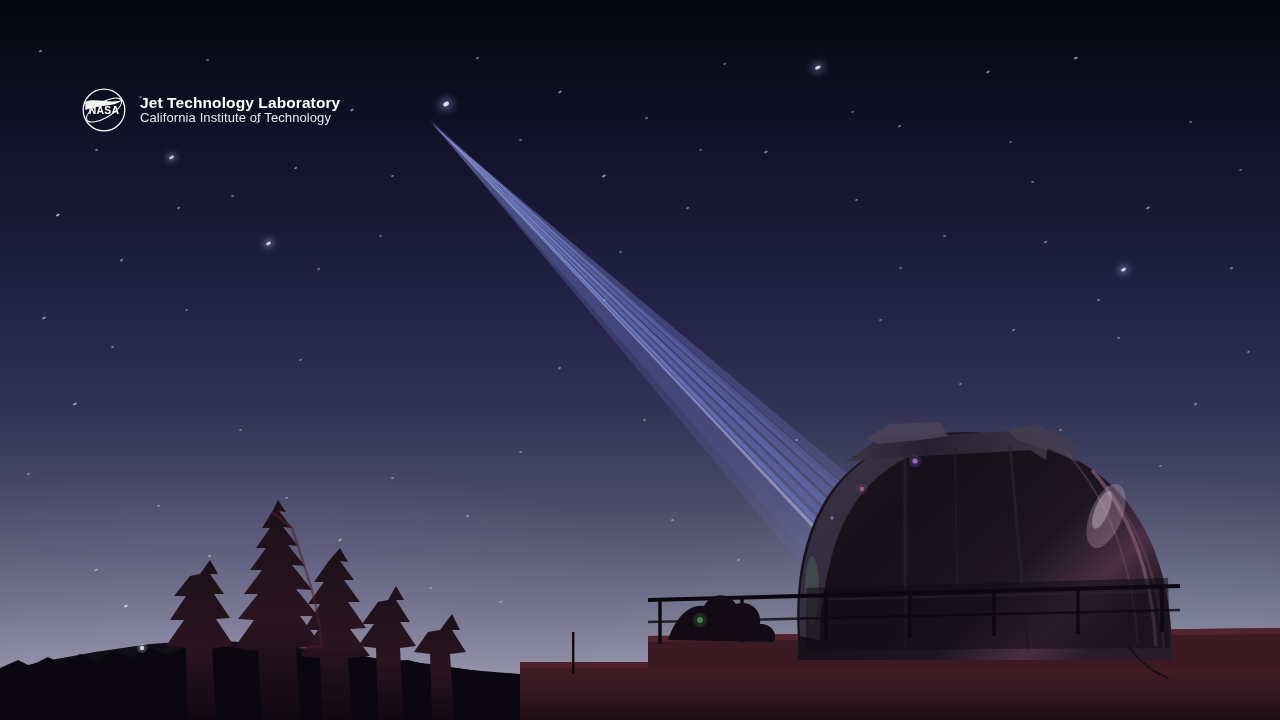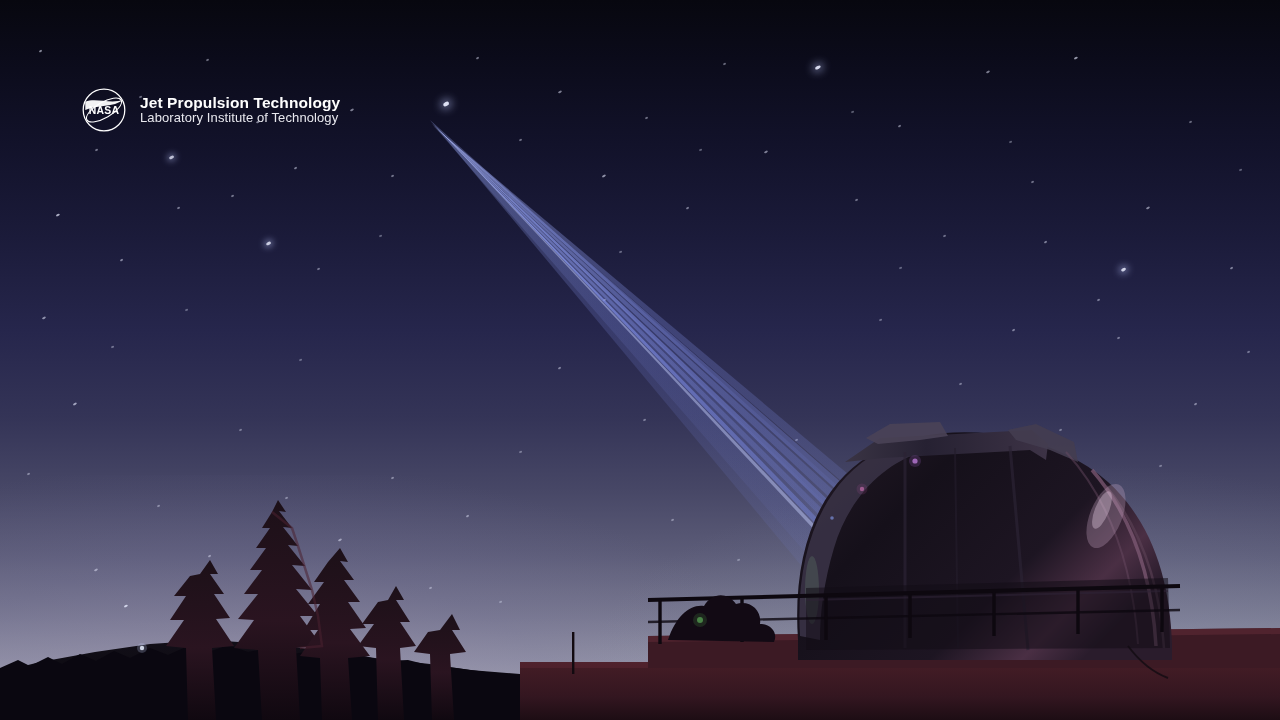--- a/index.html
+++ b/index.html
@@ -404,19 +404,19 @@
     <svg class="logo-mark" viewBox="0 0 100 100">
       <circle cx="50" cy="50" r="40" fill="none" stroke="#ffffff" stroke-width="2.4"></circle>
 
       <ellipse cx="50" cy="50" rx="38" ry="15" fill="none" stroke="#ffffff" stroke-width="2" transform="rotate(-30 50 50)"></ellipse>
 
       <path d="M 14 34 C 36 26, 64 40, 88 30 C 68 46, 38 40, 14 50 Z" fill="#ffffff" opacity="0.95"></path>
 
       <text x="50" y="58" text-anchor="middle" font-family="Liberation Sans, sans-serif" font-size="20" font-weight="bold" fill="#ffffff" letter-spacing="0.5">NASA</text>
     </svg>
     <div class="logo-text">
-      <div class="logo-line1">Jet Propulsion Technology</div>
-      <div class="logo-line2">Laboratory Institute of Technology</div>
+      <div class="logo-line1">Jet Technology Laboratory</div>
+      <div class="logo-line2">California Institute of Technology</div>
     </div>
   </div>
 
 
 </div>
 
 </body></html>

